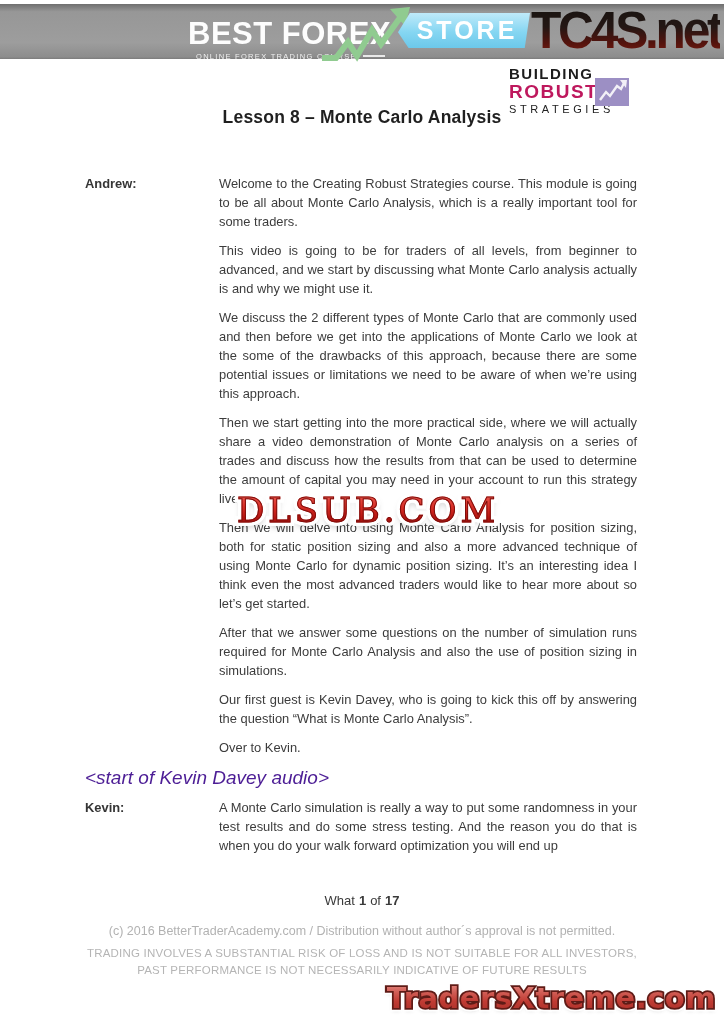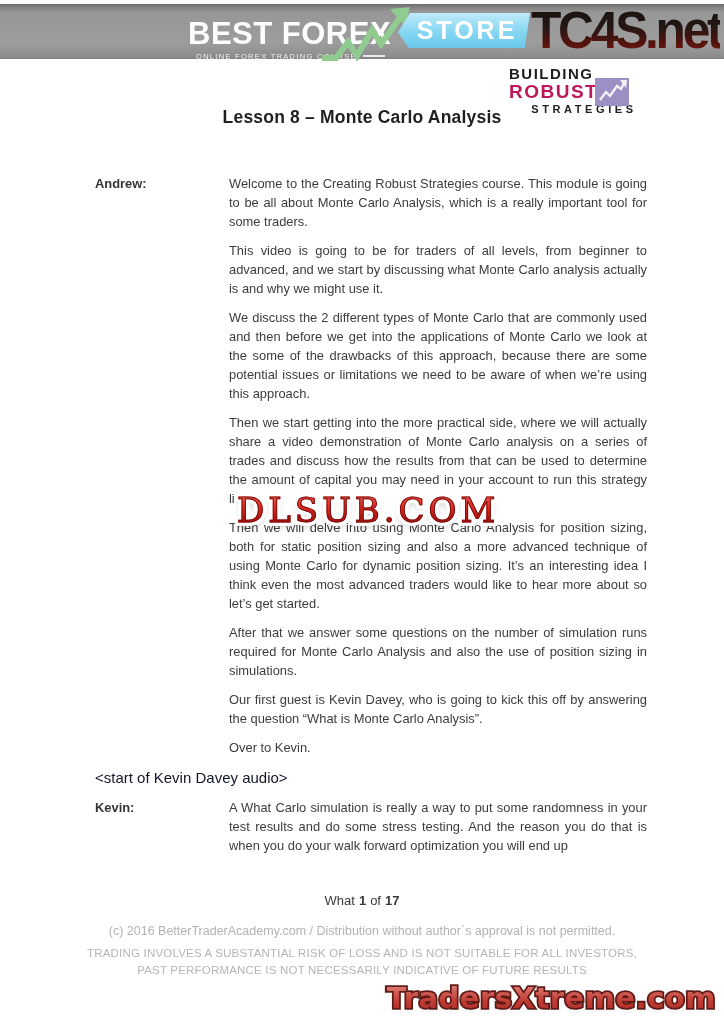--- a/index.html
+++ b/index.html
@@ -38,36 +38,36 @@
   .tc4s{
     position:absolute; left:531px; top:4px;
     font-size:46px; font-weight:bold; letter-spacing:-3px; line-height:1; white-space:nowrap;
     transform:scale(1.08,1.12); transform-origin:left top;
     background:linear-gradient(180deg,#171310 0,#241714 45%,#53130d 75%,#7c1d13 100%);
     -webkit-background-clip:text; background-clip:text; color:transparent;
   }
   .badge{ position:absolute; left:509px; top:42px; width:150px;margin-top:24px; }
   .badge-building{ font-size:15px; font-weight:800; letter-spacing:1.5px; color:#1d1d1d; line-height:16px;}
   .badge-robust{ font-size:19px; font-weight:800; letter-spacing:1.5px; color:#be185d; line-height:19px;}
-  .badge-strategies{ font-size:11px; font-weight:700; letter-spacing:3.6px; color:#222; line-height:13px; margin-top:2px;text-align:center;}
+  .badge-strategies{ font-size:11px; font-weight:400; letter-spacing:3.6px; color:#222; line-height:13px; margin-top:2px;}
   .robust-icon{ position:absolute; left:86px; top:12px; width:34px; height:28px; background:#9c8fc4; }
 
   
   .doc-title{
     position:absolute; left:0; top:107px; width:724px; text-align:center;
     font-size:17.5px; font-weight:bold; color:#1f1f1f; letter-spacing:.2px;
   }
 
   
-  .content{ position:absolute; left:95px; top:174px; width:552px; font-size:12.9px; }
+  .content{ position:absolute; left:85px; top:174px; width:552px; font-size:12.9px; }
   .row{ display:flex; }
   .speaker{ width:134px; flex:0 0 134px; font-weight:bold; line-height:19.4px; color:#353535;}
   .paras{ width:418px; }
   .paras p{ margin:0 0 10px 0; line-height:19px; text-align:justify; color:#3c3c3c;}
-  .stage{ font-size:15px; line-height:19.4px; margin:1px 0 11px 0; color:#0f172a;}
+  .stage{ font-style:italic; font-size:19px; line-height:19.4px; margin:1px 0 11px 0; color:#4c1d95;}
 
   
   .stacked{ position:absolute; white-space:nowrap; }
   .stacked .layer{ position:absolute; left:0; top:0; }
   .stacked .base{ position:relative; }
 
   .wm-dlsub{ left:237px; top:490px; font-family:"DejaVu Serif", serif; font-weight:400; font-size:34px; letter-spacing:4px; }
   .wm-dlsub .glow{ color:#ffffff; -webkit-text-stroke:8px #ffffff; text-shadow:0 4px 6px rgba(60,60,60,.55), 0 0 2px #fff; }
   .wm-dlsub .fill{
     background:linear-gradient(180deg,#f06a60 0,#da3028 40%,#b51410 70%,#8f0c09 100%);
@@ -141,21 +141,21 @@
         <p>Then we will delve into using Monte Carlo Analysis for position sizing, both for static position sizing and also a more advanced technique of using Monte Carlo for dynamic position sizing. It’s an interesting idea I think even the most advanced traders would like to hear more about so let’s get started.</p>
         <p>After that we answer some questions on the number of simulation runs required for Monte Carlo Analysis and also the use of position sizing in simulations.</p>
         <p>Our first guest is Kevin Davey, who is going to kick this off by answering the question “What is Monte Carlo Analysis”.</p>
         <p>Over to Kevin.</p>
       </div>
     </div>
     <div class="stage">&lt;start of Kevin Davey audio&gt;</div>
     <div class="row">
       <div class="speaker">Kevin:</div>
       <div class="paras">
-        <p>A What Carlo simulation is really a way to put some randomness in your test results and do some stress testing. And the reason you do that is when you do your walk forward optimization you will end up</p>
+        <p>A Monte Carlo simulation is really a way to put some randomness in your test results and do some stress testing. And the reason you do that is when you do your walk forward optimization you will end up</p>
       </div>
     </div>
   </div>
 
   <div class="stacked wm-dlsub">
     <span class="base layer glow" style="position:relative;">DLSUB.COM</span>
     <span class="layer fill">DLSUB.COM</span>
   </div>
 
   <div class="page-line">

